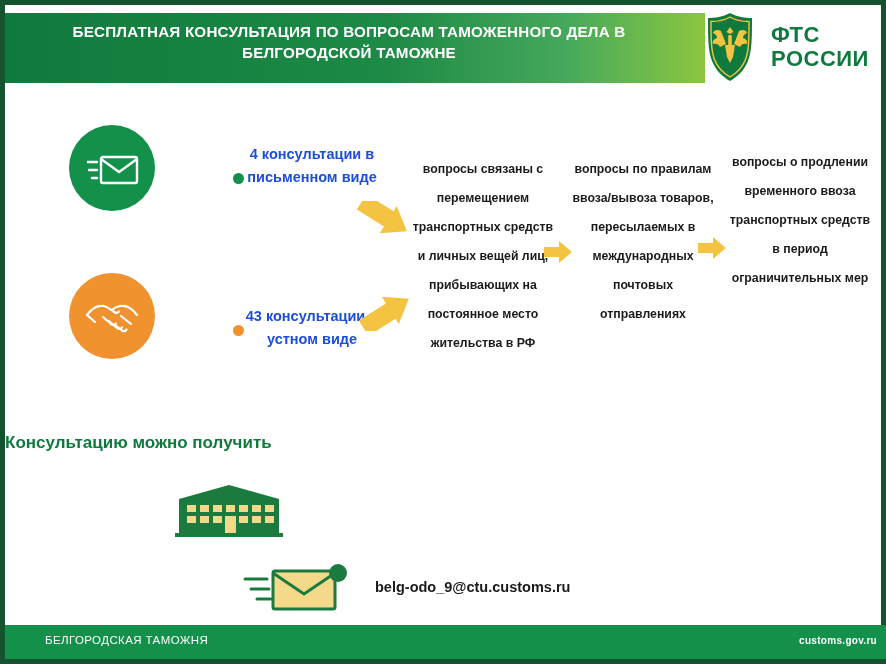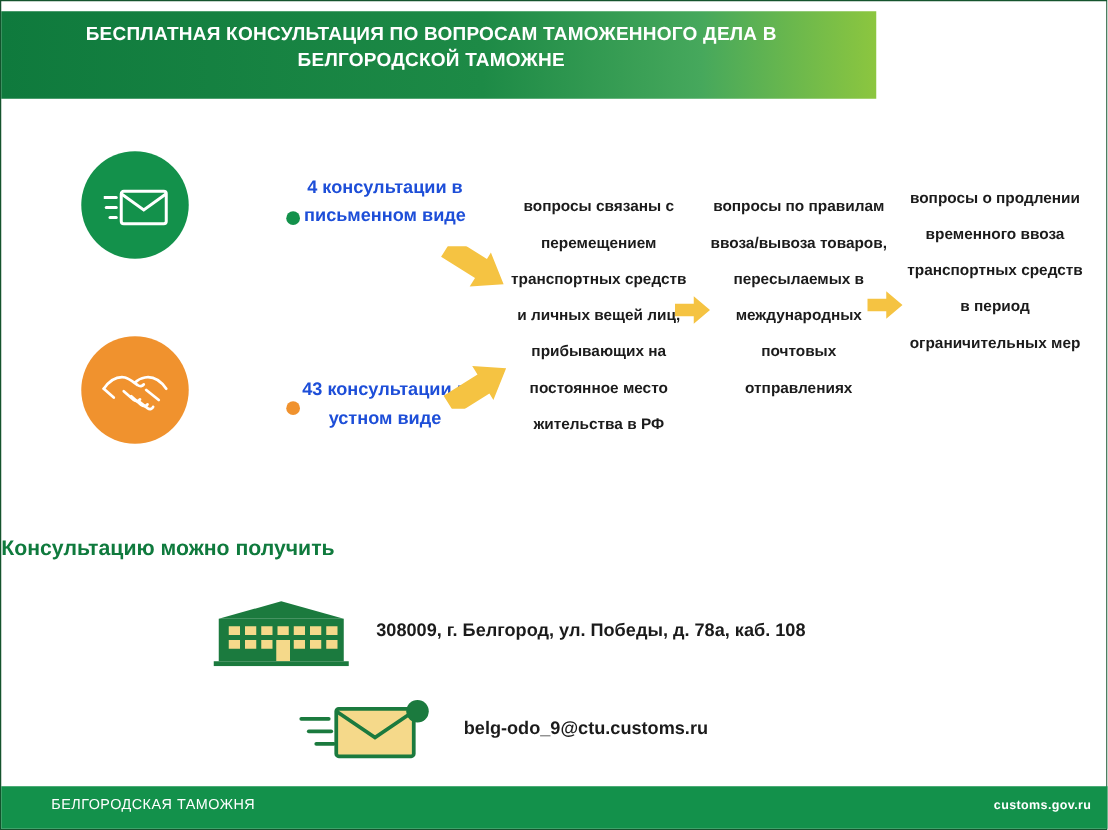--- a/index.html
+++ b/index.html
@@ -13,21 +13,21 @@
     background: #ffffff;
     overflow: hidden;
     position: relative;
   }
   .slide {
     position: relative;
     width: 886px;
     height: 664px;
     background: #ffffff;
     box-sizing: border-box;
-    border: 1px solid #14532d;
+    border: 5px solid #14532d;
   }
 
   
   .header {
     position: absolute;
     left: 0; top: 0;
     width: 886px;
     height: 84px;
   }
   .header-band {
@@ -231,20 +231,37 @@
 </style>
 </head>
 <body>
 
 <div class="slide">
 
   <div class="header">
     <div class="header-band"></div>
     <div class="header-title">БЕСПЛАТНАЯ КОНСУЛЬТАЦИЯ ПО ВОПРОСАМ ТАМОЖЕННОГО ДЕЛА В БЕЛГОРОДСКОЙ ТАМОЖНЕ</div>
 
+    <div class="logo-zone">
+      <svg class="emblem" viewBox="0 0 62 72">
+        <path d="M31 2 C24 6 16 7 9 7 C9 26 9 40 13 50 C17 60 24 66 31 70 C38 66 45 60 49 50 C53 40 53 26 53 7 C46 7 38 6 31 2 Z" fill="#0f7a3d"></path>
+        <path d="M31 6 C25 9.5 18 10.5 12 10.5 C12 27 12 39.5 15.5 48.5 C19 57.5 25 62.5 31 66 C37 62.5 43 57.5 46.5 48.5 C50 39.5 50 27 50 10.5 C44 10.5 37 9.5 31 6 Z" fill="none" stroke="#f5c342" stroke-width="1.4"></path>
+        <g fill="#f5c342">
+          <path d="M31 16 l3.5 5 -3.5 2 -3.5 -2 z"></path>
+          <path d="M22 20 c-4 -2 -7 -1 -8 2 c3 1 4 3 4 5 c-3 1 -5 3 -4 6 c4 -1 6 1 7 3 l6 -3 z"></path>
+          <path d="M40 20 c4 -2 7 -1 8 2 c-3 1 -4 3 -4 5 c3 1 5 3 4 6 c-4 -1 -6 1 -7 3 l-6 -3 z"></path>
+          <path d="M26 34 h10 l-2 12 -3 6 -3 -6 z"></path>
+          <rect x="29.2" y="24" width="3.6" height="12" rx="1"></rect>
+        </g>
+      </svg>
+      <div class="fts-text">
+        <div>ФТС</div>
+        <div>РОССИИ</div>
+      </div>
+    </div>
   </div>
 
   <div class="circle green">
     <svg class="env-icon" viewBox="0 0 52 34">
       <rect x="14" y="4" width="36" height="26" rx="2" fill="none" stroke="#ffffff" stroke-width="2.4"></rect>
       <path d="M14 6 L32 19 L50 6" fill="none" stroke="#ffffff" stroke-width="2.4"></path>
       <line x1="0" y1="9" x2="10" y2="9" stroke="#ffffff" stroke-width="2.4" stroke-linecap="round"></line>
       <line x1="2" y1="17" x2="10" y2="17" stroke="#ffffff" stroke-width="2.4" stroke-linecap="round"></line>
       <line x1="5" y1="25" x2="10" y2="25" stroke="#ffffff" stroke-width="2.4" stroke-linecap="round"></line>
     </svg>
@@ -310,21 +327,20 @@
         <rect x="14" y="33" width="9" height="7"></rect>
           <rect x="27" y="33" width="9" height="7"></rect>
         <rect x="40" y="33" width="9" height="7"></rect>
           <rect x="66" y="33" width="9" height="7"></rect>
         <rect x="79" y="33" width="9" height="7"></rect>
           <rect x="92" y="33" width="9" height="7"></rect>
         <rect x="52" y="33" width="11" height="17"></rect>
       </g>
       <rect x="2" y="50" width="108" height="4" fill="#1b7a3e"></rect>
     </svg>
-    <div class="addr-text">308009, г. Белгород, ул. Победы, д. 78а, каб. 108</div>
   </div>
 
   <div class="mail-row">
     <svg class="mail-icon" viewBox="0 0 112 54">
       <line x1="2" y1="18" x2="24" y2="18" stroke="#1b7a3e" stroke-width="3" stroke-linecap="round"></line>
       <line x1="8" y1="28" x2="26" y2="28" stroke="#1b7a3e" stroke-width="3" stroke-linecap="round"></line>
       <line x1="14" y1="38" x2="28" y2="38" stroke="#1b7a3e" stroke-width="3" stroke-linecap="round"></line>
       <rect x="30" y="10" width="62" height="38" rx="2" fill="#f5d98a" stroke="#1b7a3e" stroke-width="3"></rect>
       <path d="M30 12 L61 33 L92 12" fill="none" stroke="#1b7a3e" stroke-width="3"></path>
       <circle cx="95" cy="12" r="9" fill="#1b7a3e"></circle>

